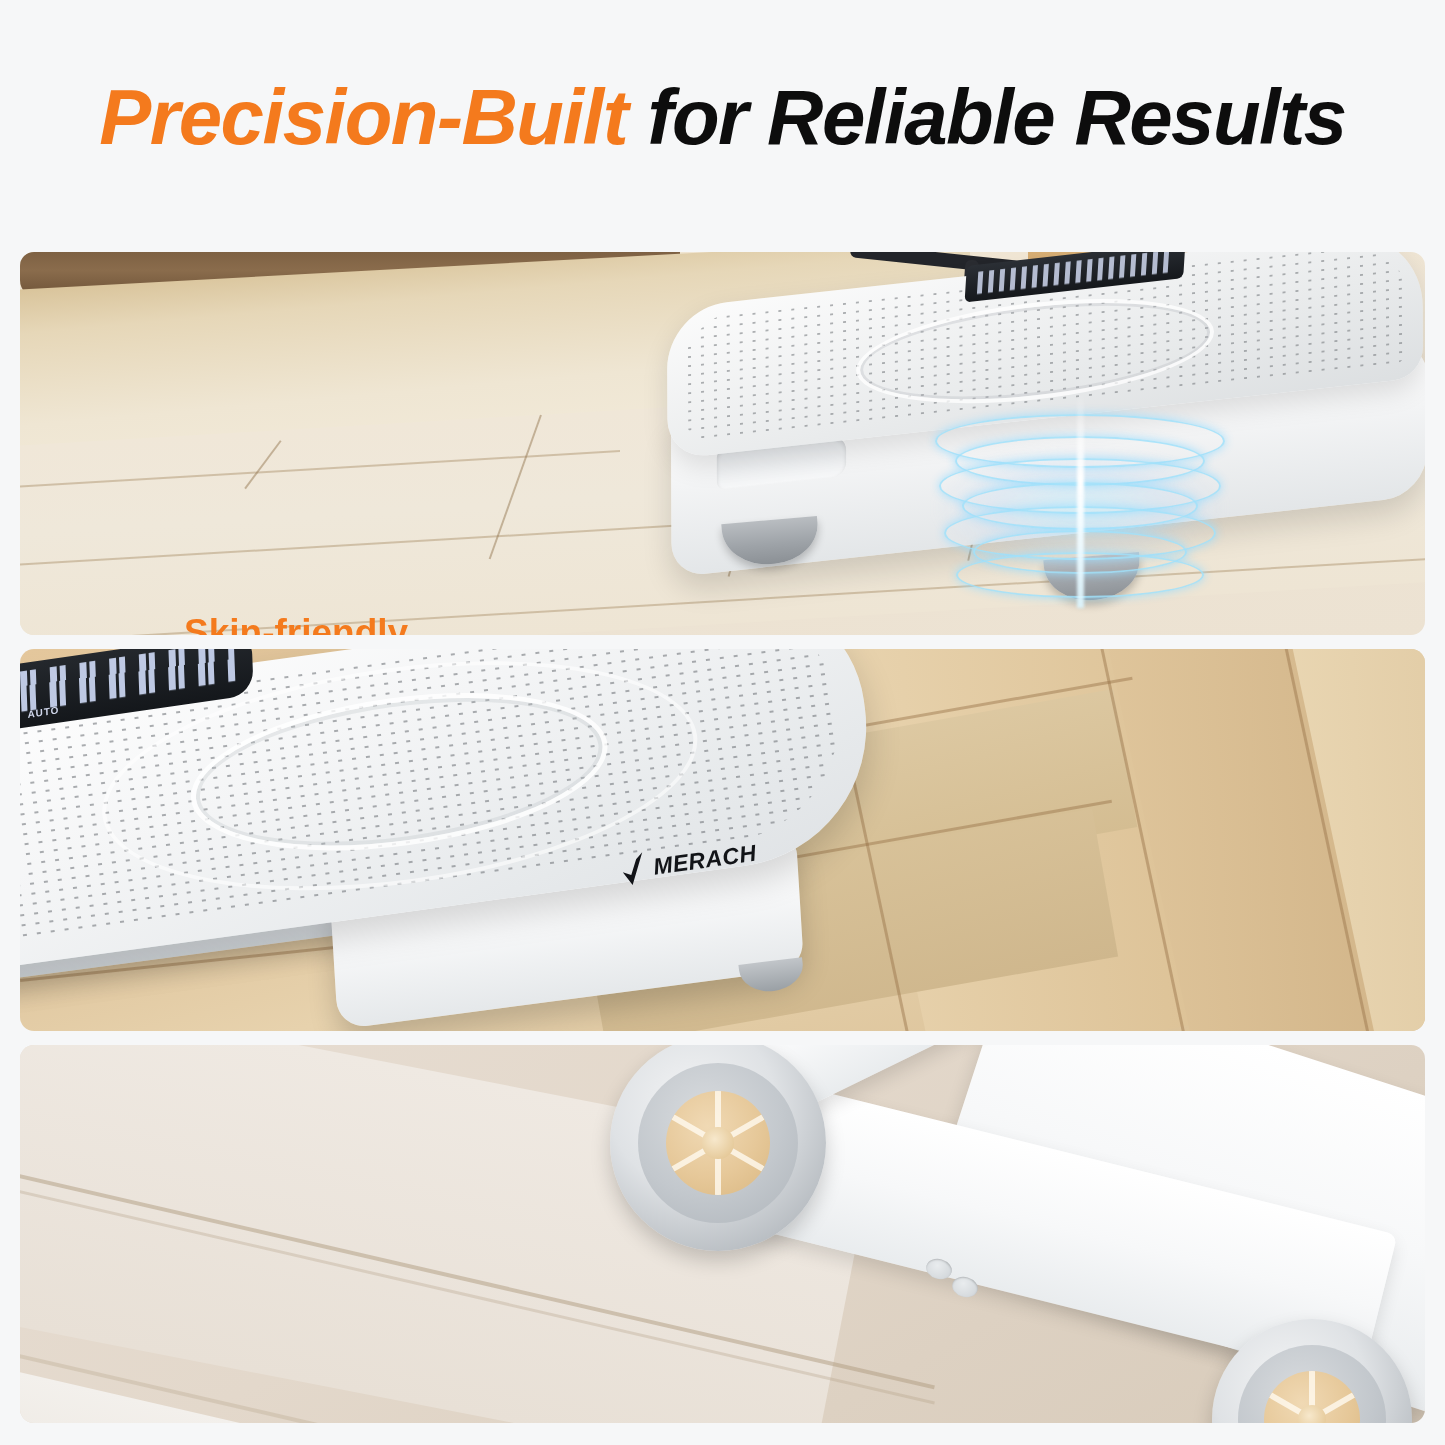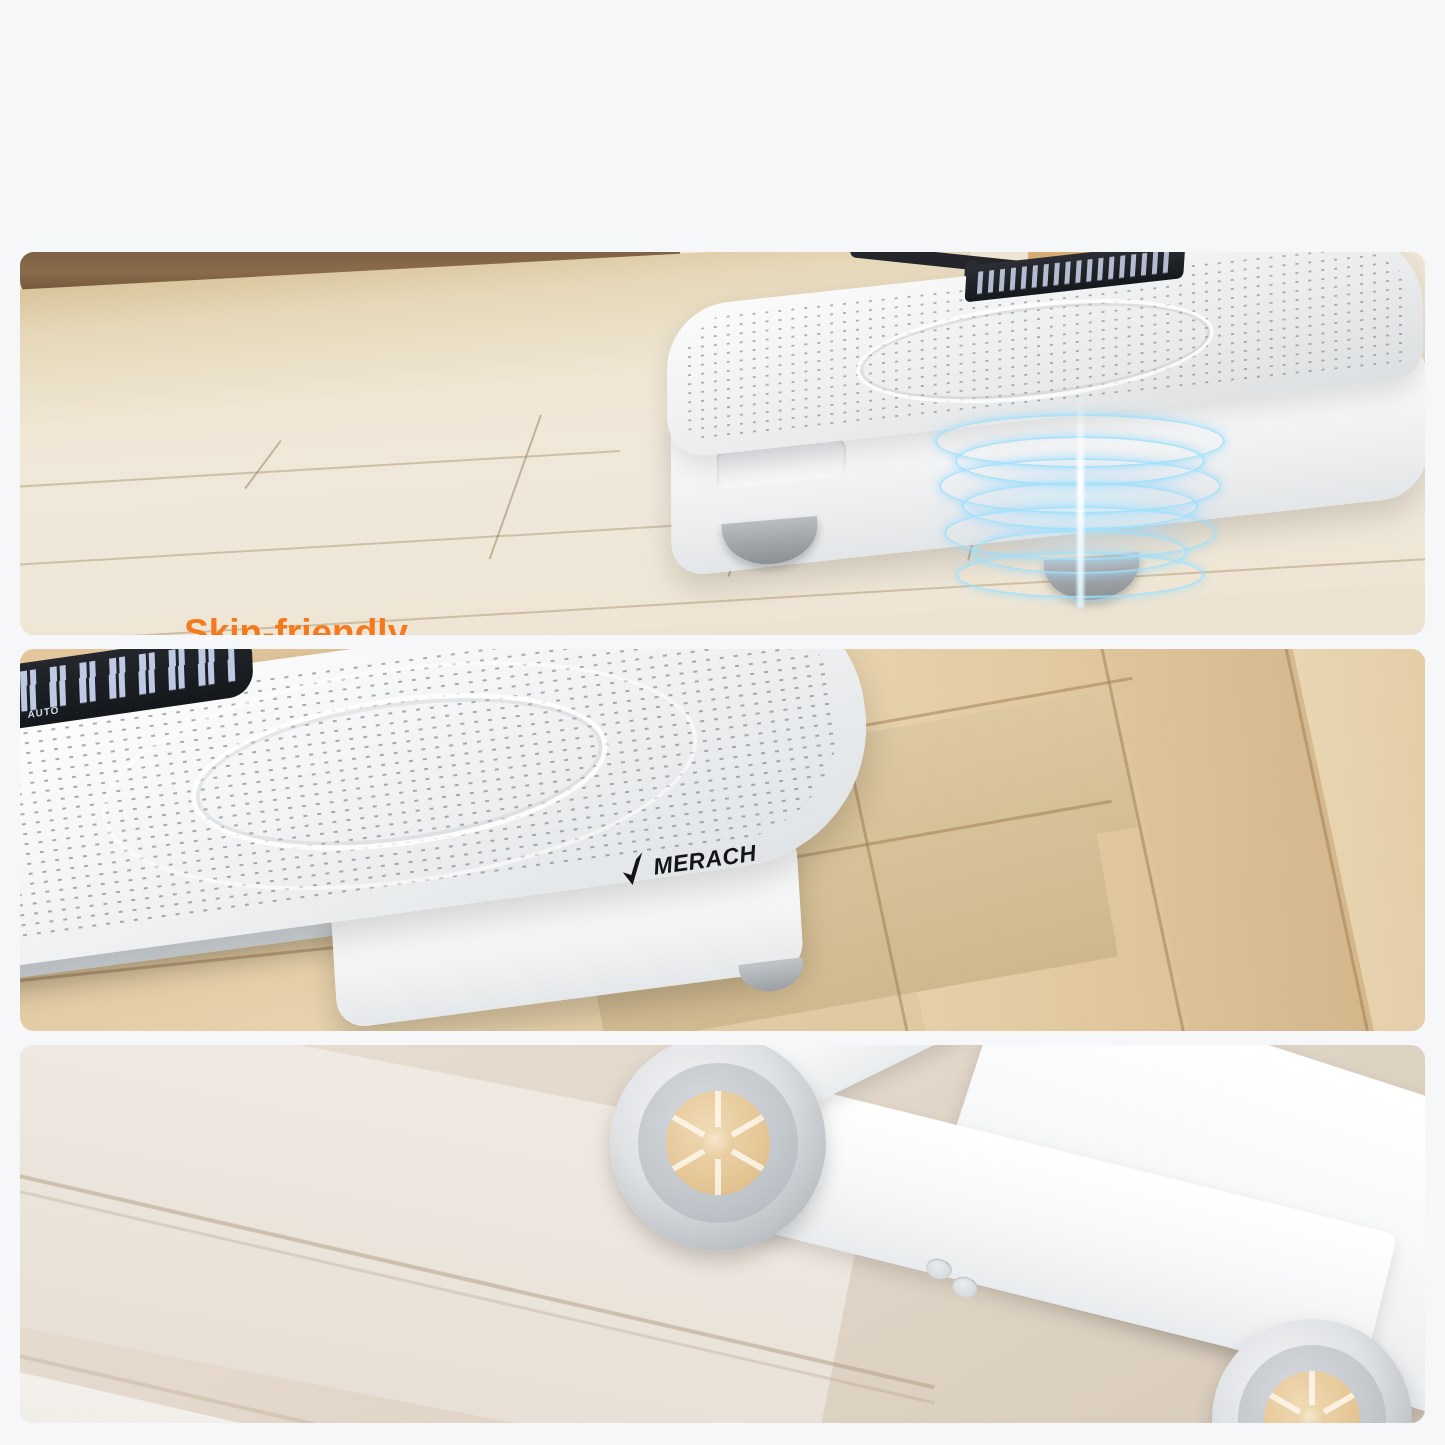--- a/index.html
+++ b/index.html
@@ -304,20 +304,24 @@
   .cap-line{ display:block; font-size:36px; font-weight:bold; white-space:nowrap; }
   .cap-accent{ color:#f47a1d; }
 
   #caption-1{ left:164px; top:360px; }
   #caption-1 .cap-line{ font-size:37px; }
 </style>
 </head>
 <body>
 
 <div class="header">
+  <div class="headline">
+    <span class="hl-accent">Precision-Built</span>
+    <span class="hl-dark">for Reliable Results</span>
+  </div>
 </div>
 
 <div class="panels">
 
   <div class="panel" id="panel-1">
     <div class="scene p1-bg">
       <div class="p1-sofa"></div>
       <div class="p1-rug"></div>
       <div class="p1-rug-edge"></div>
       <div class="p1-floor">

